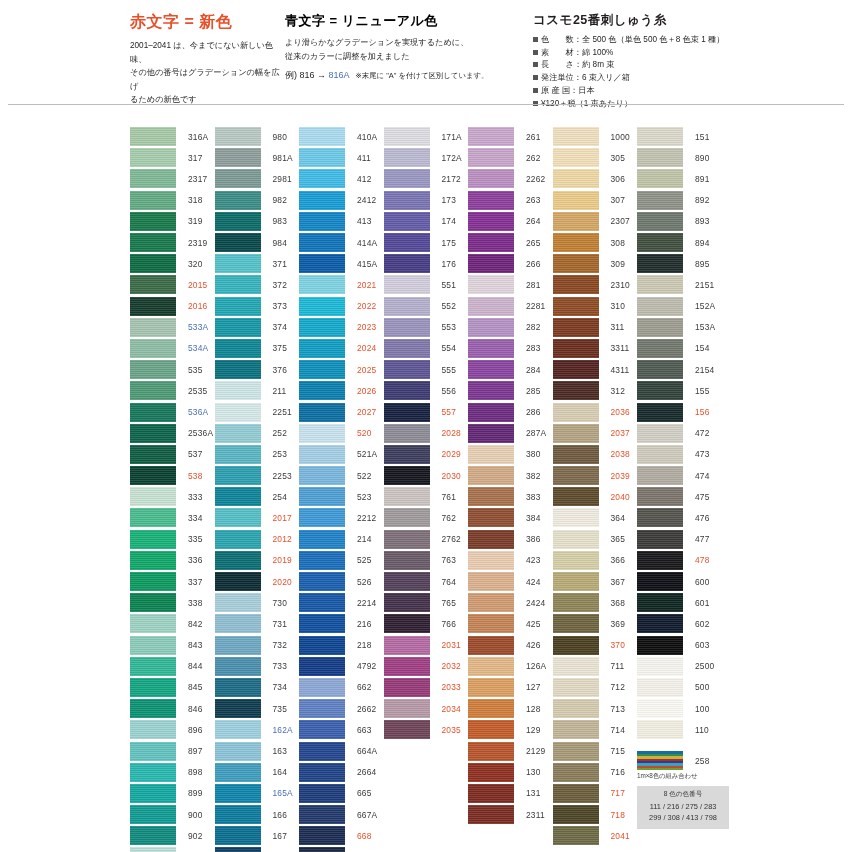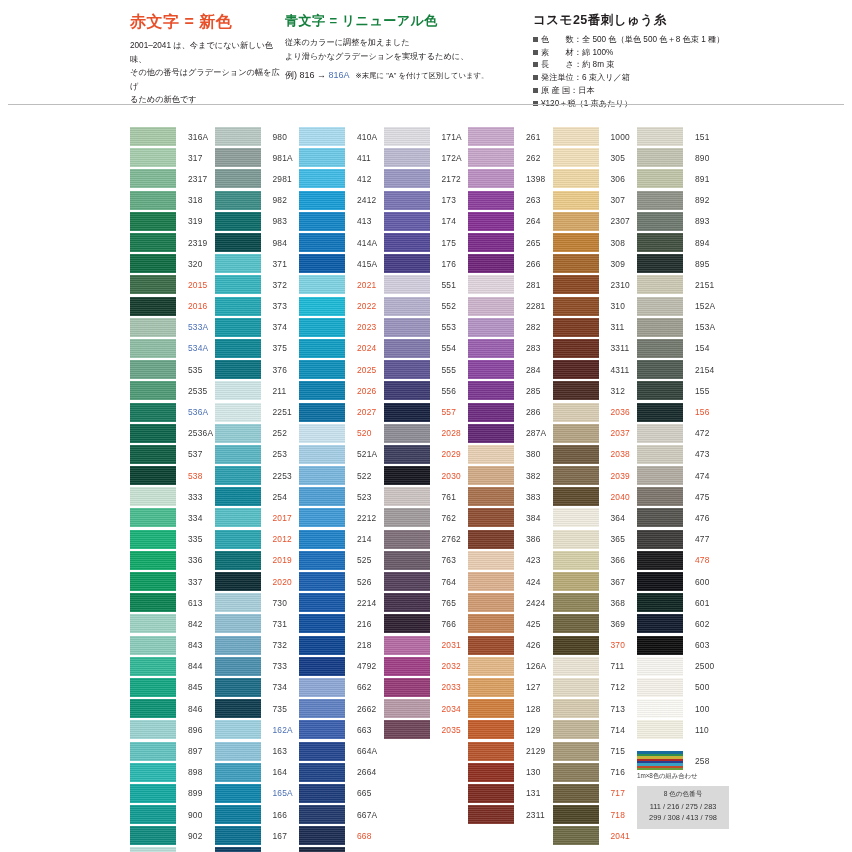--- a/index.html
+++ b/index.html
@@ -11,21 +11,21 @@
     color: #231f20;
     overflow: hidden;
   }
   .page { position: relative; width: 852px; height: 852px; }
   .hdr-col { position: absolute; top: 12px; }
   .hdr-red   { left: 130px; width: 150px; }
   .hdr-blue  { left: 285px; width: 230px; }
   .hdr-spec  { left: 533px; width: 240px; }
 
   .hdr-title-red  { font-size: 16px; font-weight: bold; color: #e8502a; letter-spacing: .5px; margin-bottom: 6px; }
-  .hdr-title-blue { font-size: 13px; font-weight: bold; color: #15803d; letter-spacing: .5px; margin-bottom: 6px; }
+  .hdr-title-blue { font-size: 13px; font-weight: bold; color: #000000; letter-spacing: .5px; margin-bottom: 6px; }
   .hdr-body { font-size: 8.2px; line-height: 1.65; color: #231f20; }
   .hdr-ex { font-size: 9px; margin-top: 6px; color:#231f20; }
   .hdr-ex .blue { color:#4a6fb5; }
   .hdr-ex .note { font-size: 7.4px; margin-left: 4px; }
 
   .spec-title { font-size: 12.5px; font-weight: bold; letter-spacing: .5px; margin-bottom: 5px; }
   .spec-list { list-style: none; margin:0; padding:0; }
   .spec-list li { font-size: 8.2px; line-height: 1.55; display:flex; }
   .spec-bullet { display:inline-block; width:5px; height:5px; background:#555; margin-right:3px; margin-top:3px; flex:0 0 auto; }
   .spec-k { display:inline-block; }
@@ -93,22 +93,22 @@
     <div class="hdr-body">
       <div>2001–2041 は、今までにない新しい色味、</div>
       <div>その他の番号はグラデーションの幅を広げ</div>
       <div>るための新色です</div>
     </div>
   </div>
 
   <div class="hdr-col hdr-blue">
     <div class="hdr-title-blue">青文字 = リニューアル色</div>
     <div class="hdr-body">
+      <div>より滑らかなグラデーションを実現するために、</div>
       <div>従来のカラーに調整を加えました</div>
-      <div>より滑らかなグラデーションを実現するために、</div>
     </div>
     <div class="hdr-ex">
       <span>例) 816 →</span>
       <span class="blue">816A</span>
       <span class="note">※末尾に "A" を付けて区別しています。</span>
     </div>
   </div>
 
   <div class="hdr-col hdr-spec">
     <div class="spec-title">コスモ25番刺しゅう糸</div>
@@ -227,21 +227,21 @@
         <div class="swatch-row">
           <div class="swatch" style="background: rgb(15, 168, 104);"></div>
           <div class="code">336</div>
         </div>
         <div class="swatch-row">
           <div class="swatch" style="background: rgb(11, 154, 95);"></div>
           <div class="code">337</div>
         </div>
         <div class="swatch-row">
           <div class="swatch" style="background: rgb(10, 130, 80);"></div>
-          <div class="code">613</div>
+          <div class="code">338</div>
         </div>
         <div class="swatch-row">
           <div class="swatch" style="background: rgb(158, 211, 195);"></div>
           <div class="code">842</div>
         </div>
         <div class="swatch-row">
           <div class="swatch" style="background: rgb(140, 204, 187);"></div>
           <div class="code">843</div>
         </div>
         <div class="swatch-row">
@@ -691,21 +691,21 @@
         <div class="swatch-row">
           <div class="swatch" style="background: rgb(201, 168, 204);"></div>
           <div class="code">261</div>
         </div>
         <div class="swatch-row">
           <div class="swatch" style="background: rgb(200, 166, 202);"></div>
           <div class="code">262</div>
         </div>
         <div class="swatch-row">
           <div class="swatch" style="background: rgb(187, 143, 194);"></div>
-          <div class="code">1398</div>
+          <div class="code">2262</div>
         </div>
         <div class="swatch-row">
           <div class="swatch" style="background: rgb(140, 62, 156);"></div>
           <div class="code">263</div>
         </div>
         <div class="swatch-row">
           <div class="swatch" style="background: rgb(133, 47, 147);"></div>
           <div class="code">264</div>
         </div>
         <div class="swatch-row">

